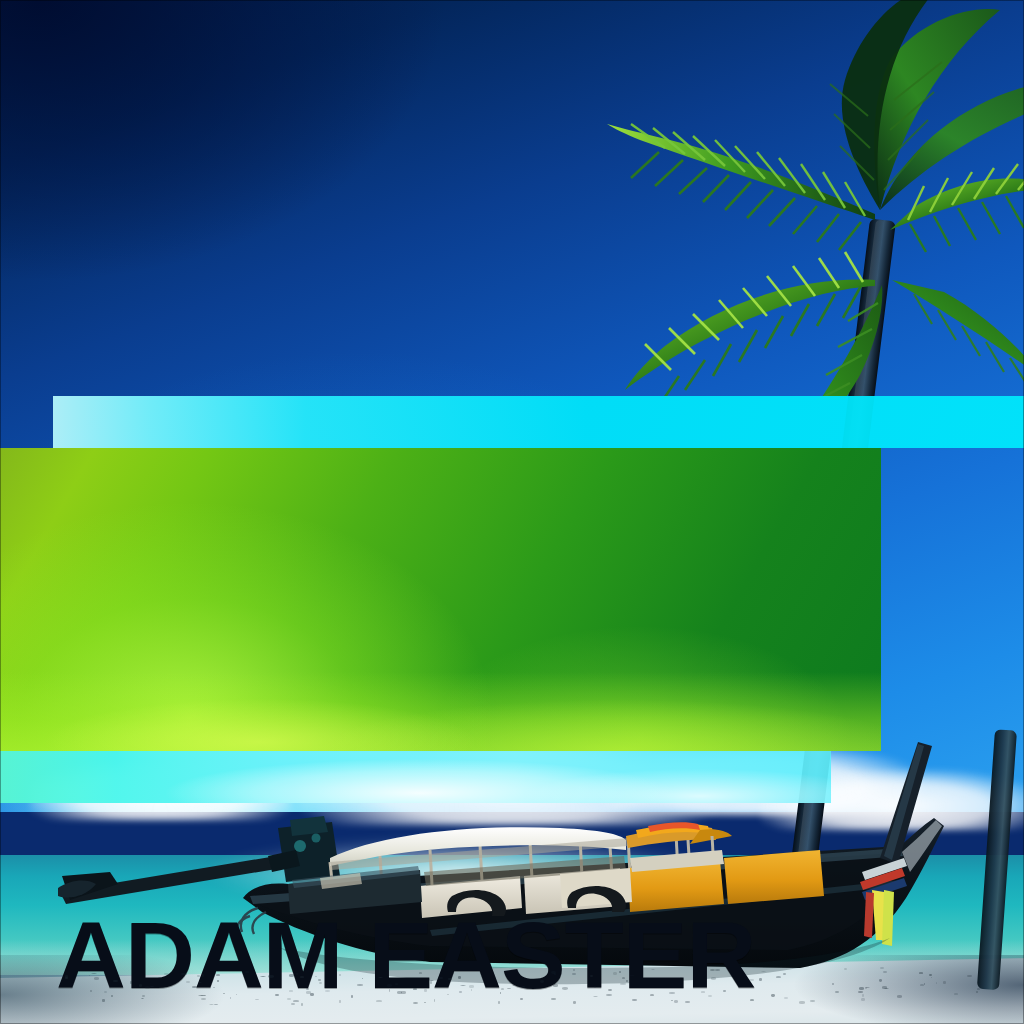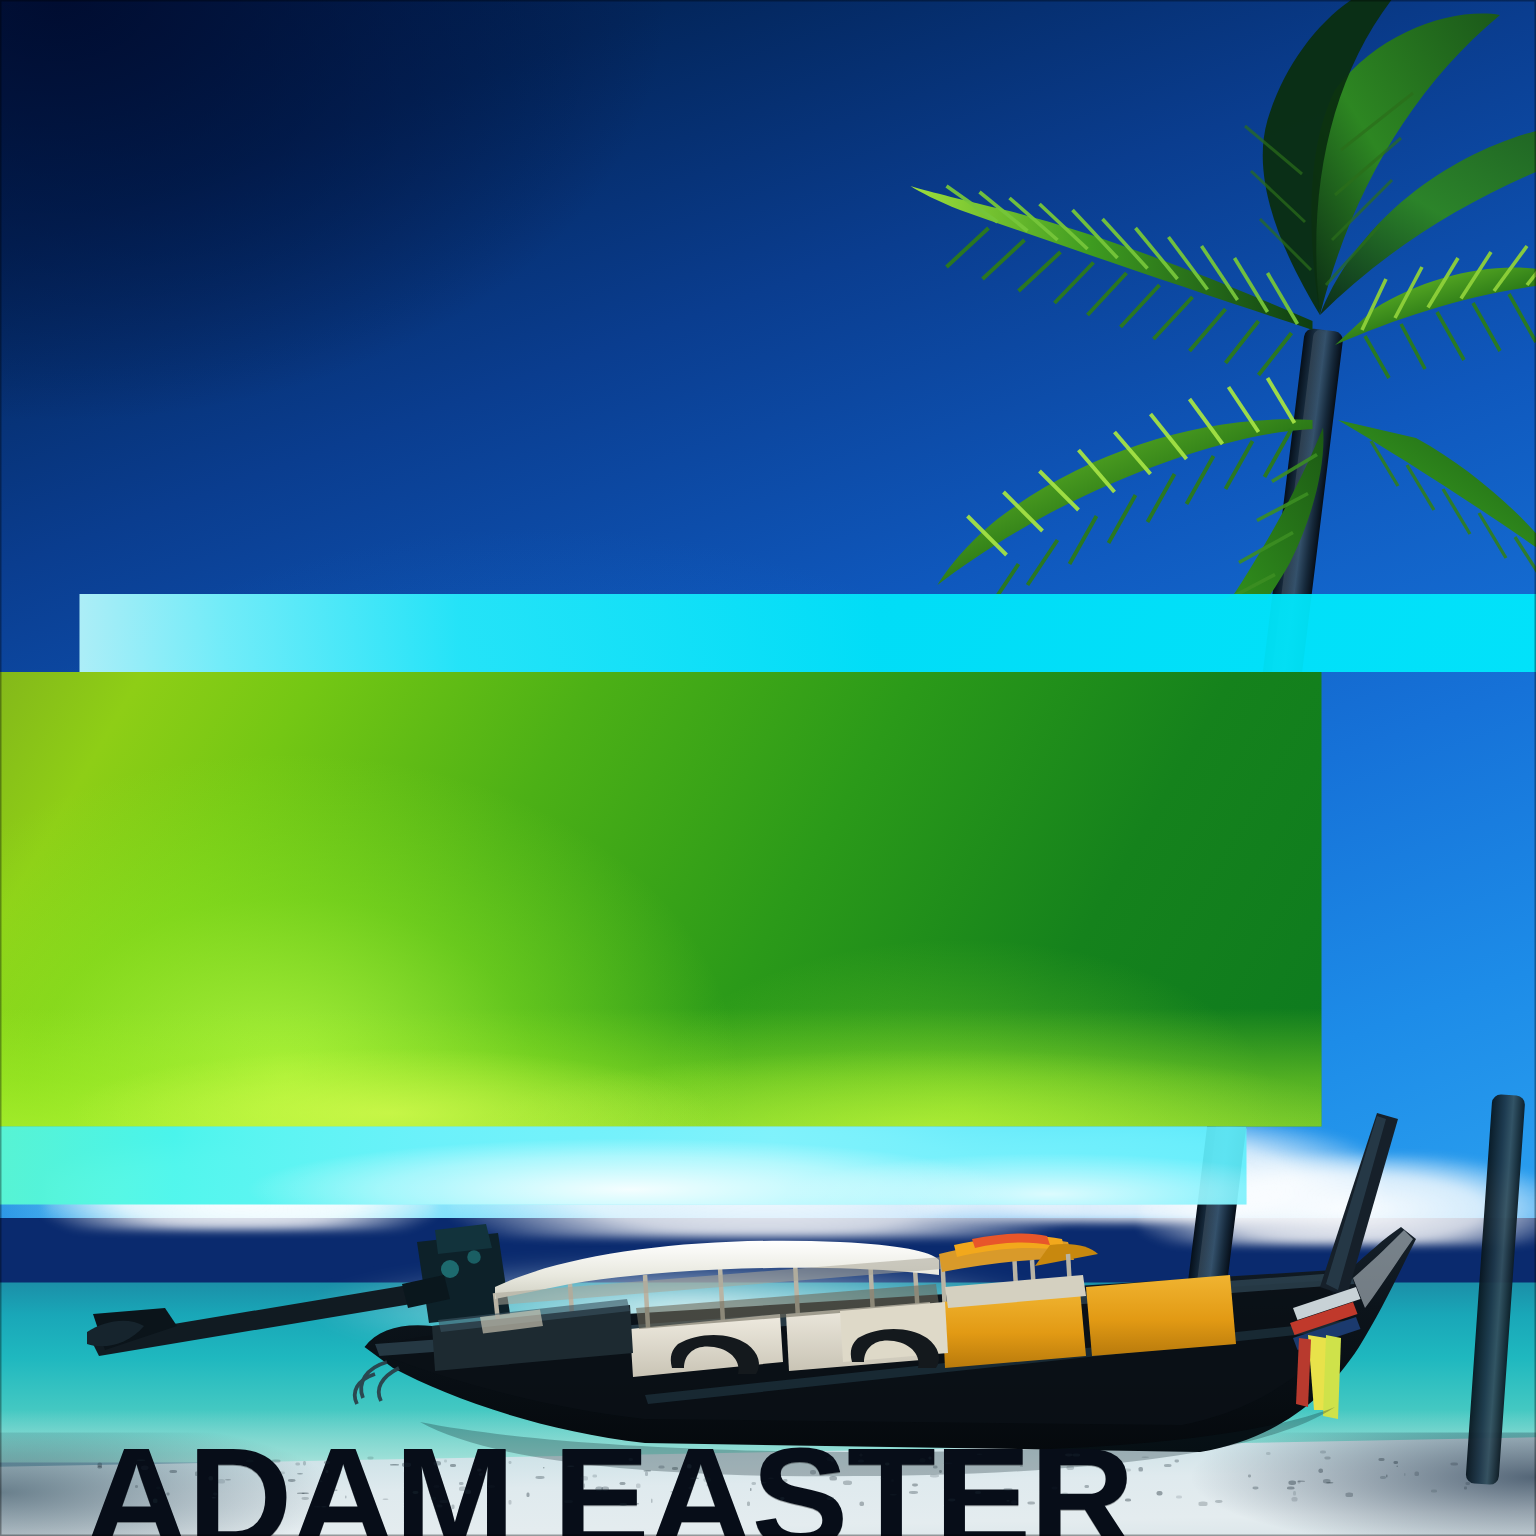--- a/index.html
+++ b/index.html
@@ -158,21 +158,21 @@
         rgba(90,250,210,0.93) 0%,
         rgba(70,246,235,0.93) 14%,
         rgba(95,240,250,0.92) 34%,
         rgba(120,242,252,0.92) 62%,
         rgba(95,238,252,0.93) 100%);
   }
 
   
   .title-block {
     position: absolute;
-    left: 0; top: 468px; width: 950px; height: 303px;
+    left: 0; top: 424px; width: 950px; height: 303px;
   }
   .t-artist {
     position: absolute;
     left: 56px; top: 484px;
     width: 780px;
     font-size: 95px;
     font-weight: bold;
     letter-spacing: -1px;
     color: #070d18;
     line-height: 1;

